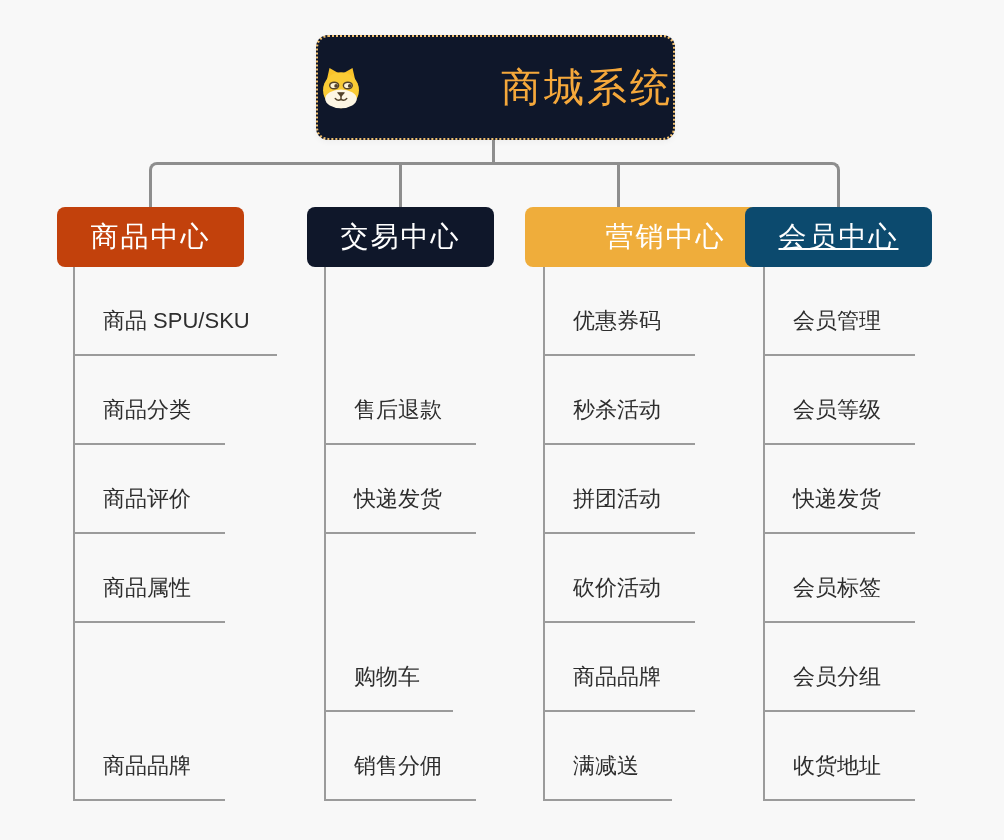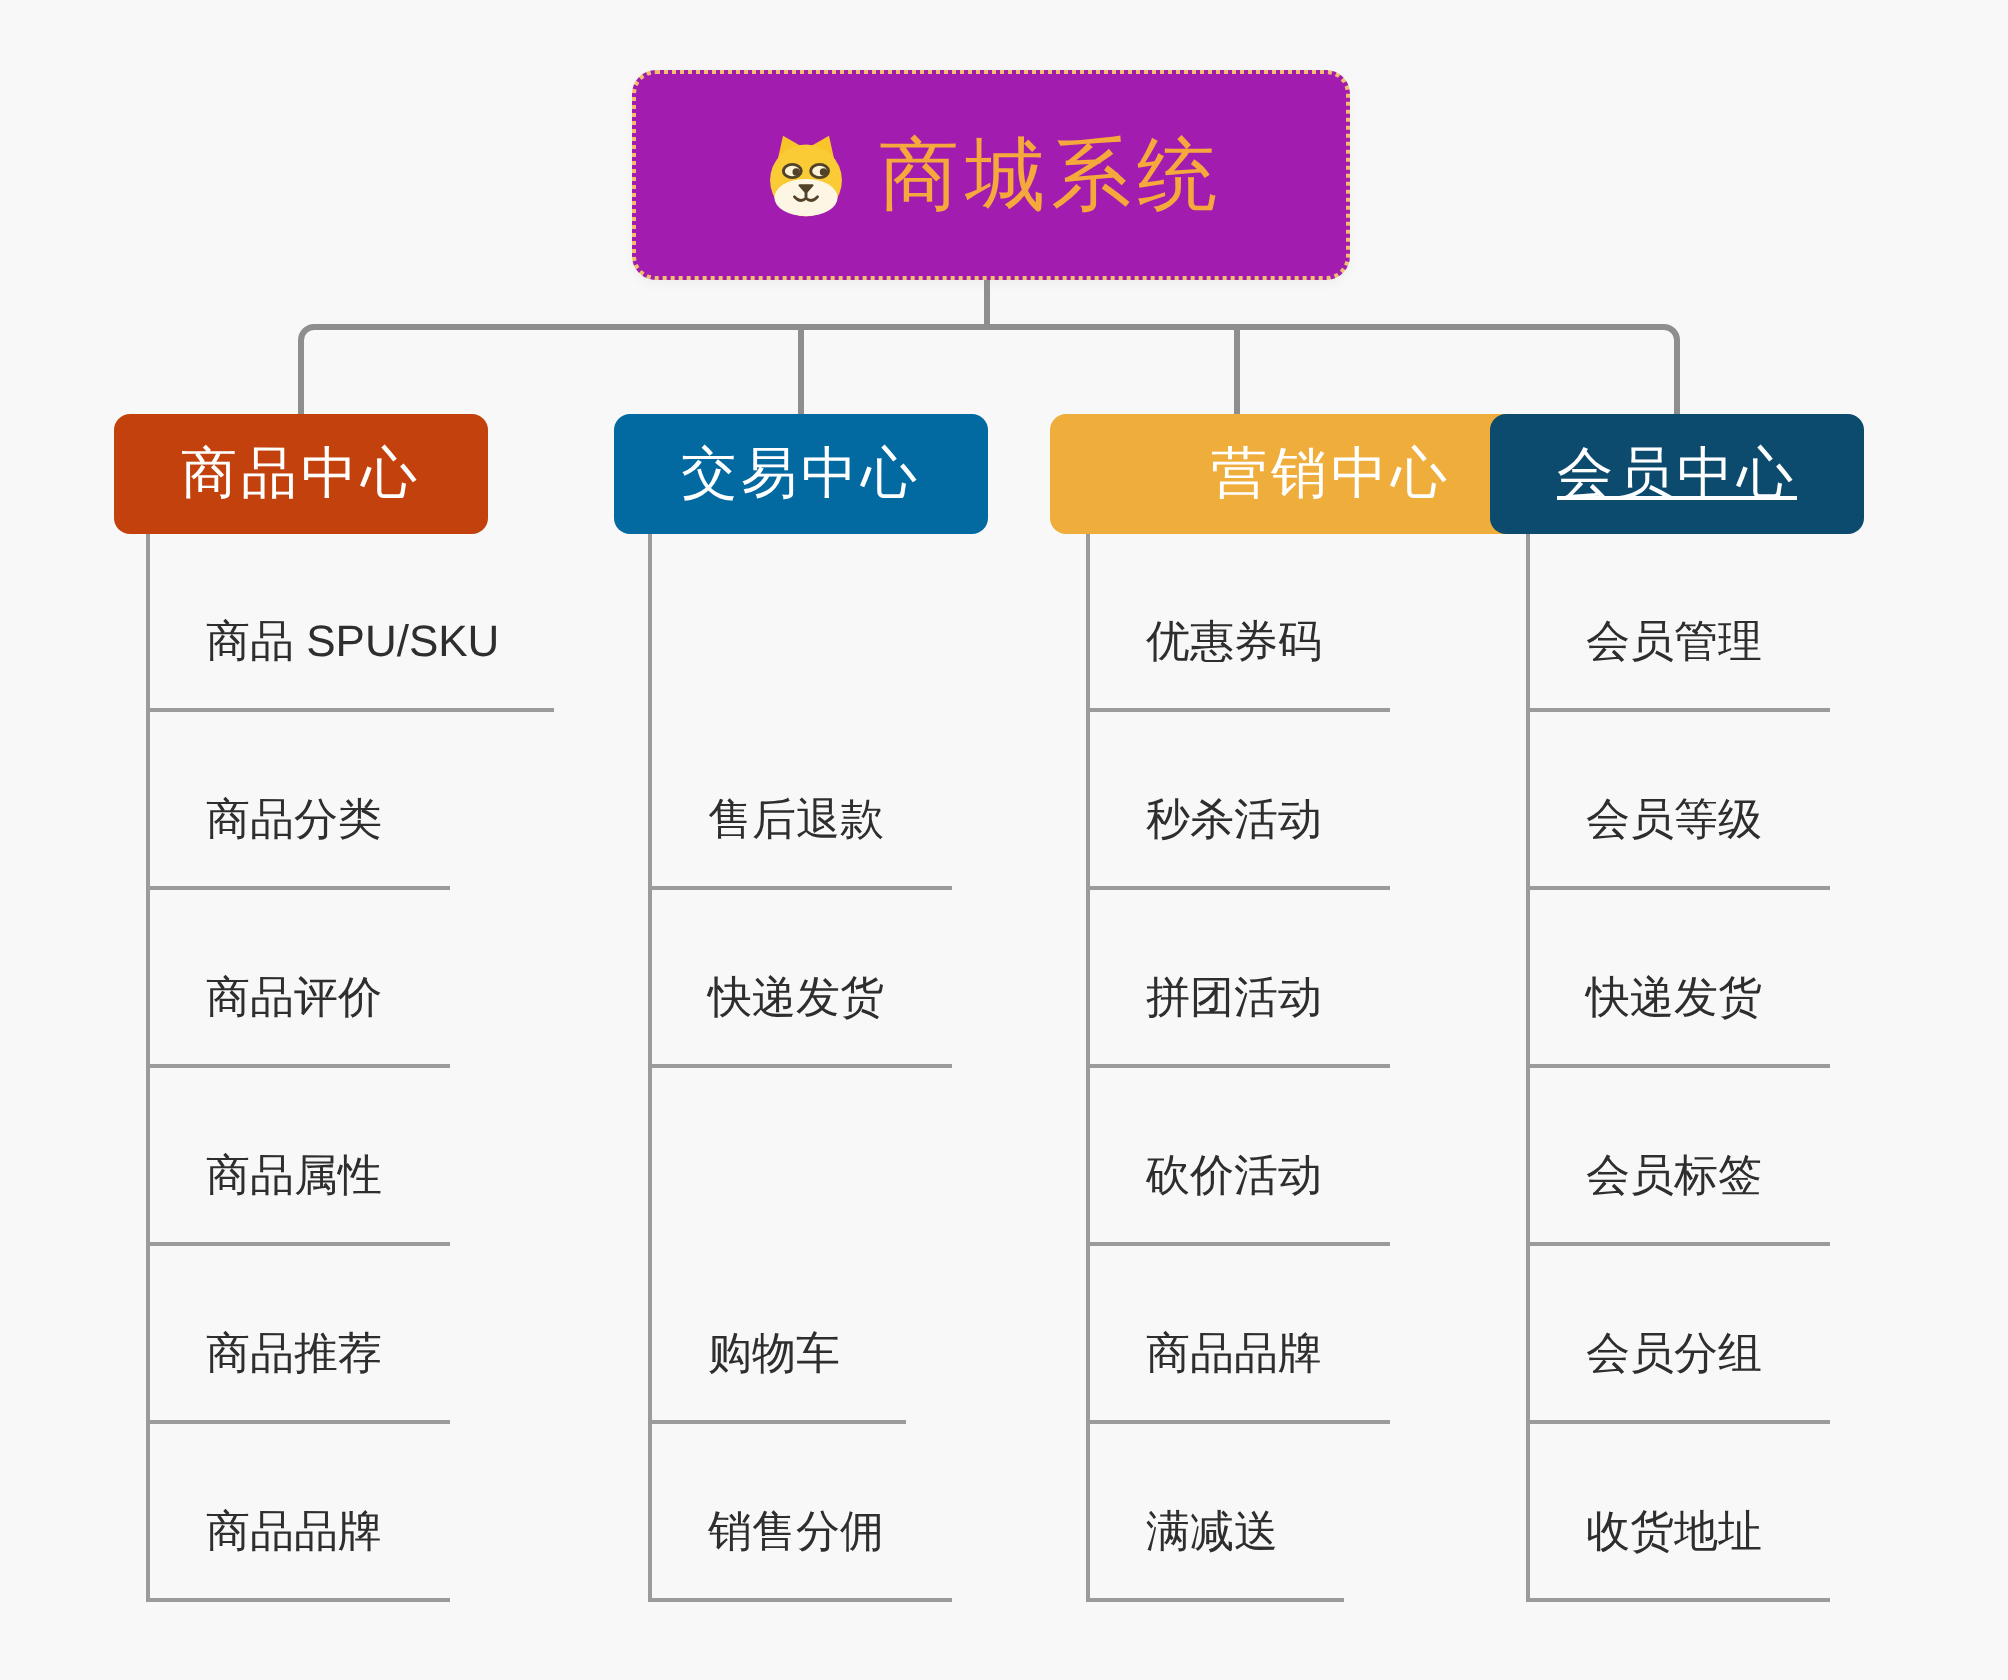--- a/index.html
+++ b/index.html
@@ -1,21 +1,21 @@
 <!DOCTYPE html>
 <html><head>
 <meta charset="utf-8">
 <style>
   html,body{margin:0;padding:0;background:#f8f8f8;font-family:"Liberation Sans",sans-serif;}
   .canvas{position:relative;width:1004px;height:840px;background:#f8f8f8;overflow:hidden;}
 
   
   .root-node{position:absolute;left:316px;top:35px;width:359px;height:105px;box-sizing:border-box;
-    background:#a21caf;border:2px dotted #f0c070;border-radius:12px;
-    display:flex;align-items:center;justify-content:center;gap:14px;
+    background:#0f172a;border:2px dotted #f0c070;border-radius:12px;
+    display:flex;align-items:center;justify-content:space-between;gap:14px;
     box-shadow:0 2px 6px rgba(0,0,0,0.04);}
   .root-title{font-size:40px;color:#f5a83b;letter-spacing:3px;white-space:nowrap;}
 
   
   .stem{position:absolute;left:492px;top:140px;width:3px;height:23px;background:#8e8e8e;}
   .hbar{position:absolute;left:149px;top:162px;width:691px;height:45px;box-sizing:border-box;
     border-top:3px solid #8e8e8e;border-left:3px solid #8e8e8e;border-right:3px solid #8e8e8e;
     border-radius:8px 8px 0 0;}
   .drop{position:absolute;top:162px;width:3px;height:45px;background:#8e8e8e;}
   .d1{left:399px}.d2{left:617px}
@@ -61,34 +61,33 @@
     </svg>
     <span class="root-title">商城系统</span>
   </div>
 
   <div class="stem"></div>
   <div class="hbar"></div>
   <div class="drop d1"></div>
   <div class="drop d2"></div>
 
   <div class="cat c0" style="background-color: #c2410c;">商品中心</div>
-  <div class="cat c1" style="background-color: #0369a1;">交易中心</div>
+  <div class="cat c1" style="background-color: #0f172a;">交易中心</div>
   <div class="cat c2" style="background-color: rgb(239, 173, 59); padding-left: 47px;">营销中心</div>
   <div class="cat c3" style="background-color: #0c4a6e; text-decoration: underline;">会员中心</div>
 
   <div class="trunk t0"></div>
   <div class="trunk t1"></div>
   <div class="trunk t2"></div>
   <div class="trunk t3"></div>
 
   <div class="item b0 r0 lg">商品 SPU/SKU</div>
   <div class="item b0 r1">商品分类</div>
   <div class="item b0 r2">商品评价</div>
   <div class="item b0 r3">商品属性</div>
-  <div class="item b0 r4">商品推荐</div>
   <div class="item b0 r5">商品品牌</div>
 
   <div class="item b1 r1">售后退款</div>
   <div class="item b1 r2">快递发货</div>
   <div class="item b1 r4 sm">购物车</div>
   <div class="item b1 r5">销售分佣</div>
 
   <div class="item b2 r0">优惠券码</div>
   <div class="item b2 r1">秒杀活动</div>
   <div class="item b2 r2">拼团活动</div>

